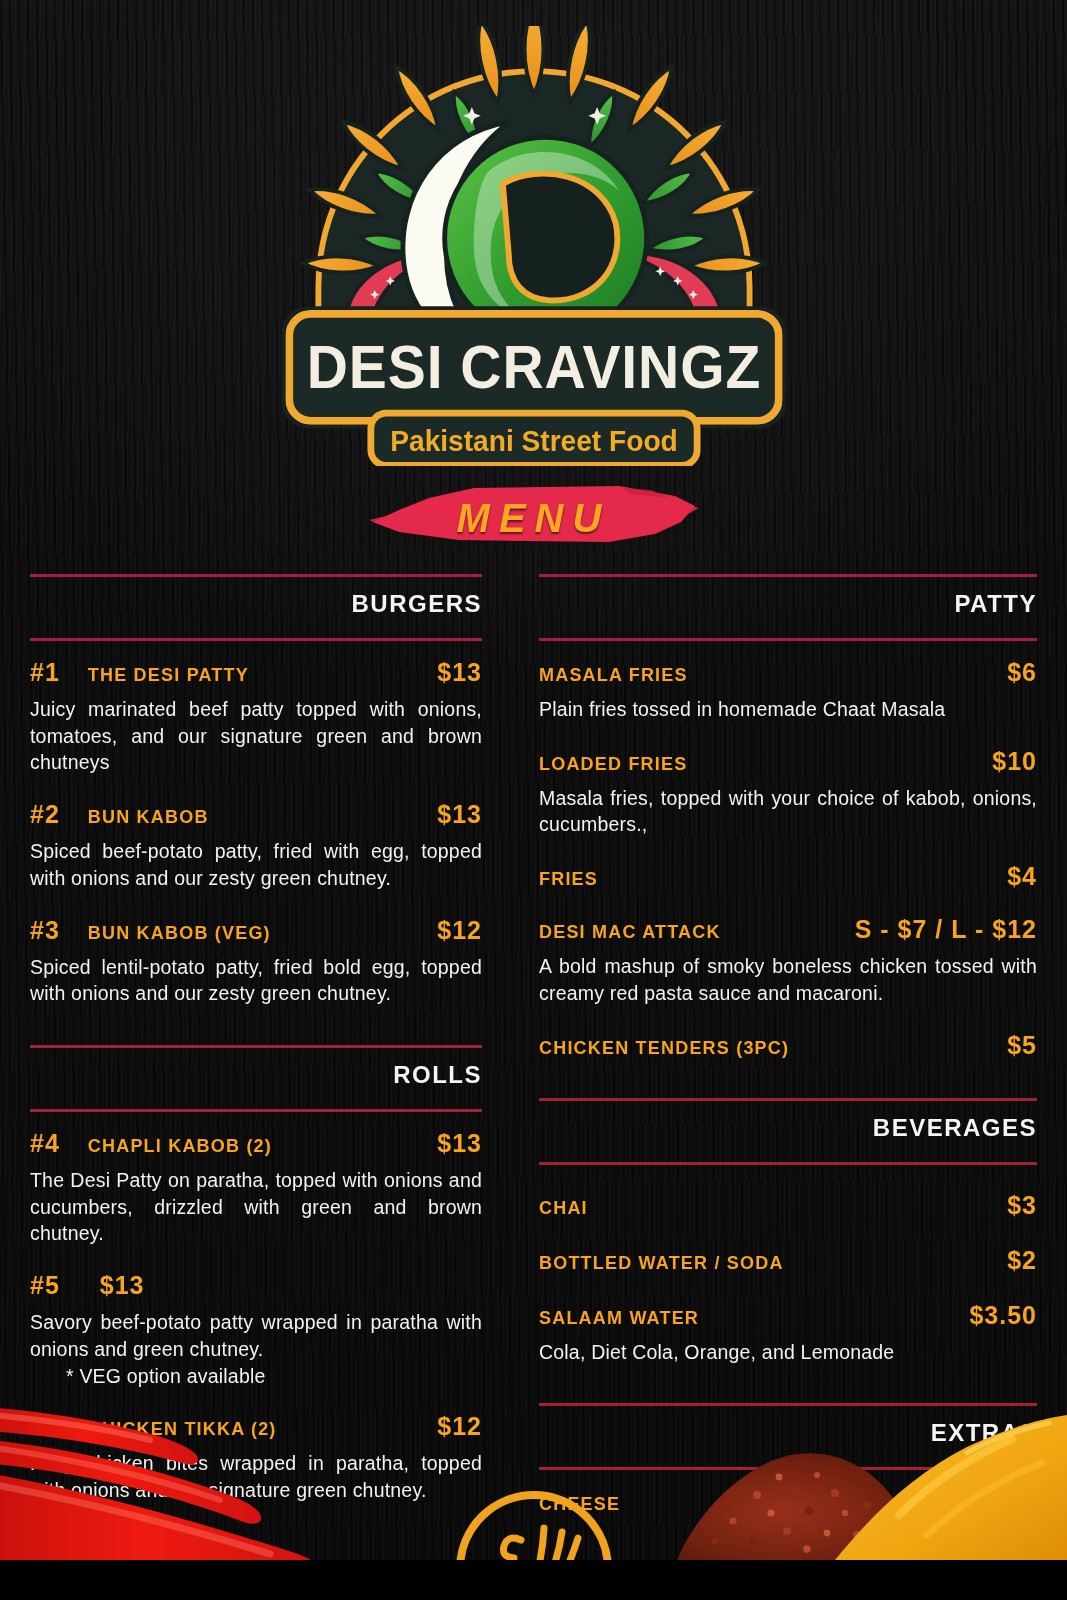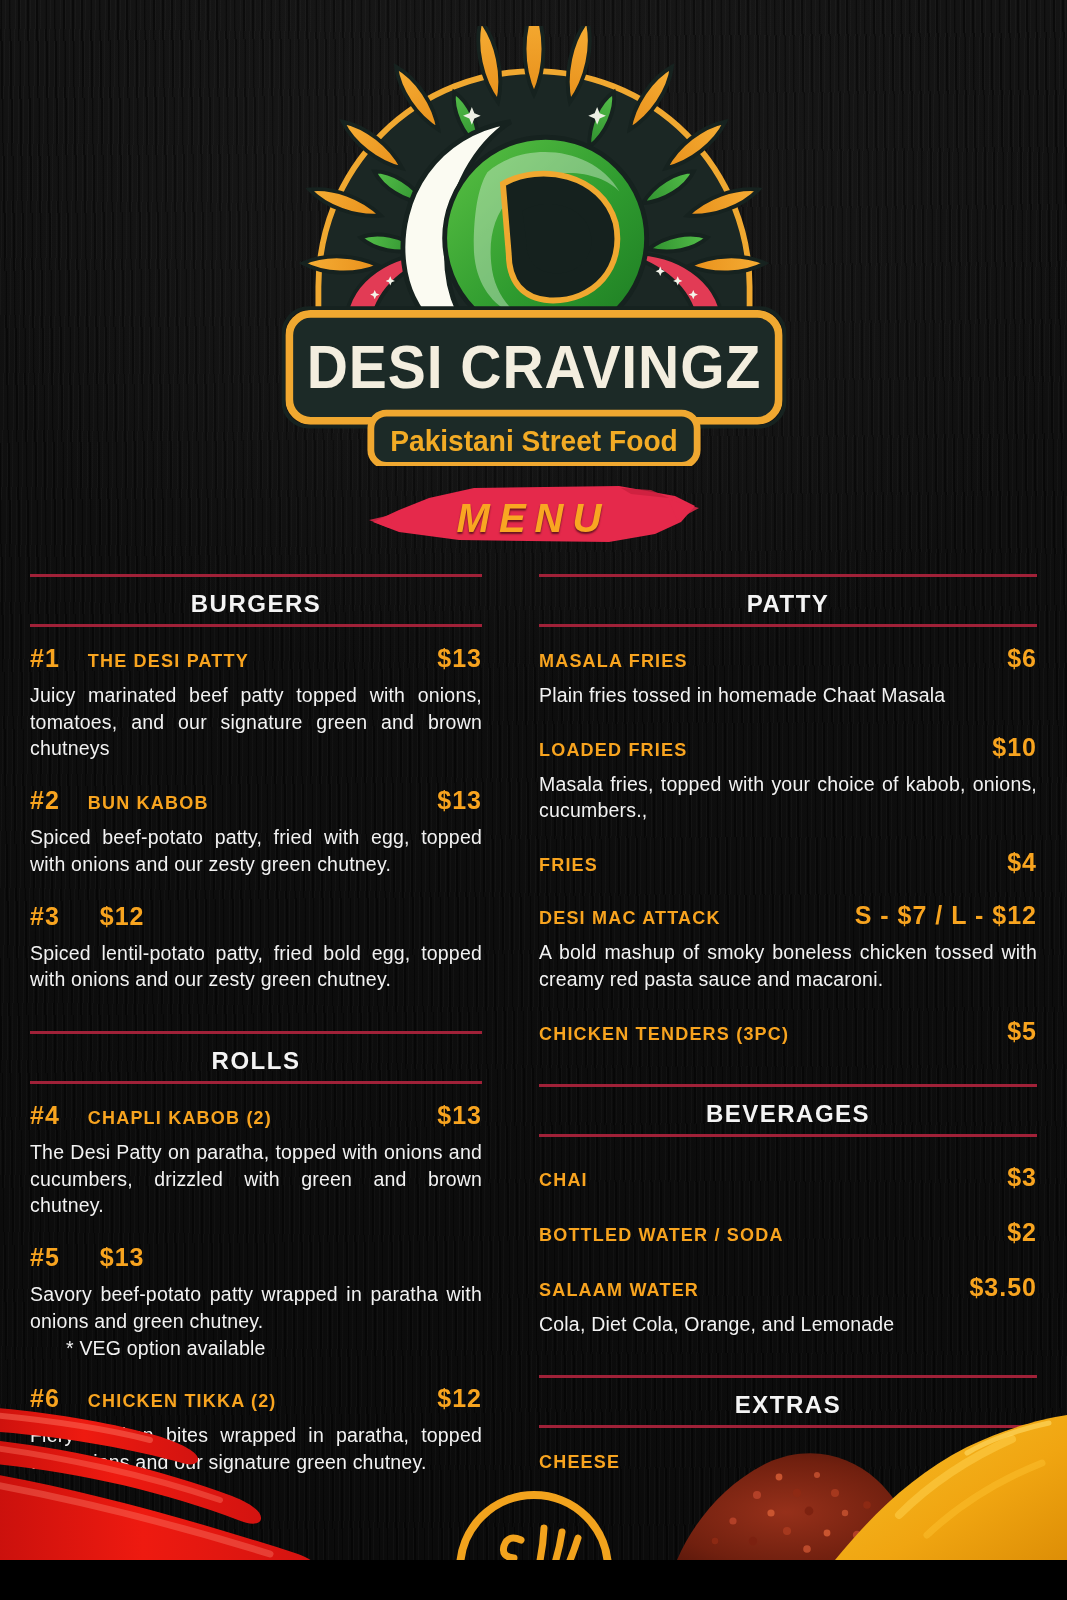--- a/index.html
+++ b/index.html
@@ -23,21 +23,21 @@
     font-family:"Liberation Sans",sans-serif;text-shadow:0 2px 2px rgba(0,0,0,.55);font-style:italic;
   }
   
   .menu-cols{position:absolute;top:574px;left:30px;width:1007px;display:flex;gap:57px;}
   .col-left{width:452px;flex:0 0 452px;}
   .col-right{flex:1;}
   .sec{margin-top:38px;}
   .sec:first-child{margin-top:0;}
   .sec-head{
     margin:0;border-top:3px solid #A02138;border-bottom:3px solid #A02138;
-    padding:13px 0 6px;text-align:center;color:#F4F4F4;font-size:24px;font-weight:bold;
+    padding:13px 0 20px;text-align:right;color:#F4F4F4;font-size:24px;font-weight:bold;
     letter-spacing:1.5px;
   }
   .item{margin-top:24px;}
   .item:first-of-type{margin-top:17px;}
   .row{display:flex;align-items:baseline;}
   .num{color:#F8A41F;font-weight:bold;font-size:25px;letter-spacing:1px;margin-right:28px;}
   .name{flex:1;color:#F8A41F;font-weight:bold;font-size:18px;letter-spacing:1.2px;}
   .price{margin-left:12px;white-space:nowrap;color:#F8A41F;font-weight:bold;font-size:25px;letter-spacing:1px;}
   .desc{margin:9px 0 0;color:#F2F2F2;font-size:19.5px;line-height:1.37;letter-spacing:.2px;text-align:justify;}
   .desc.nojust{text-align:left;}
@@ -174,20 +174,21 @@
             <span class="num">#2</span>
             <span class="name">BUN KABOB</span>
             <span class="price">$13</span>
           </div>
           <p class="desc">Spiced beef-potato patty, fried with egg, topped with onions and our zesty green chutney.</p>
         </div>
 
         <div class="item">
           <div class="row">
             <span class="num">#3</span>
+            <span class="name">BUN KABOB (VEG)</span>
             <span class="price">$12</span>
           </div>
           <p class="desc">Spiced lentil-potato patty, fried bold egg, topped with onions and our zesty green chutney.</p>
         </div>
       </section>
 
       <section class="sec">
         <h2 class="sec-head">ROLLS</h2>
 
         <div class="item">

